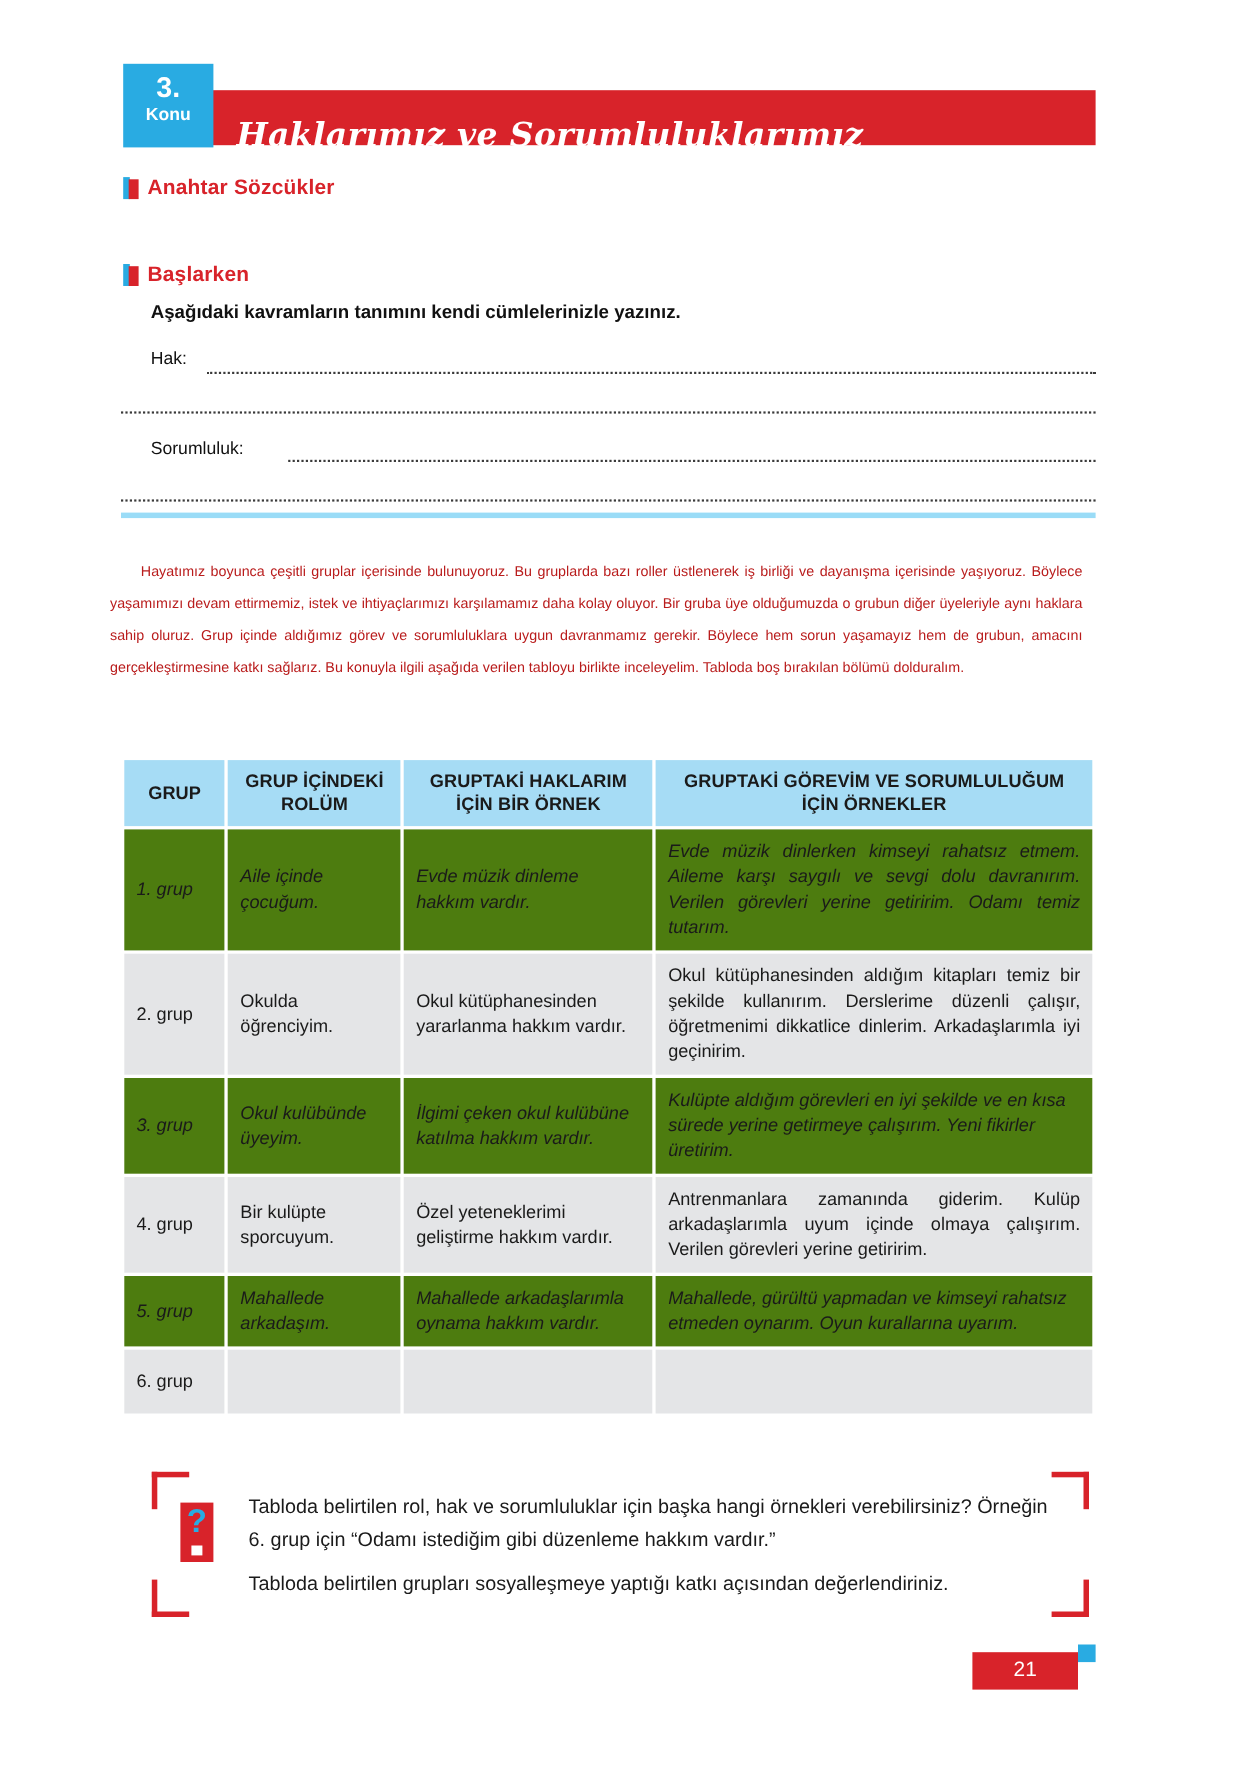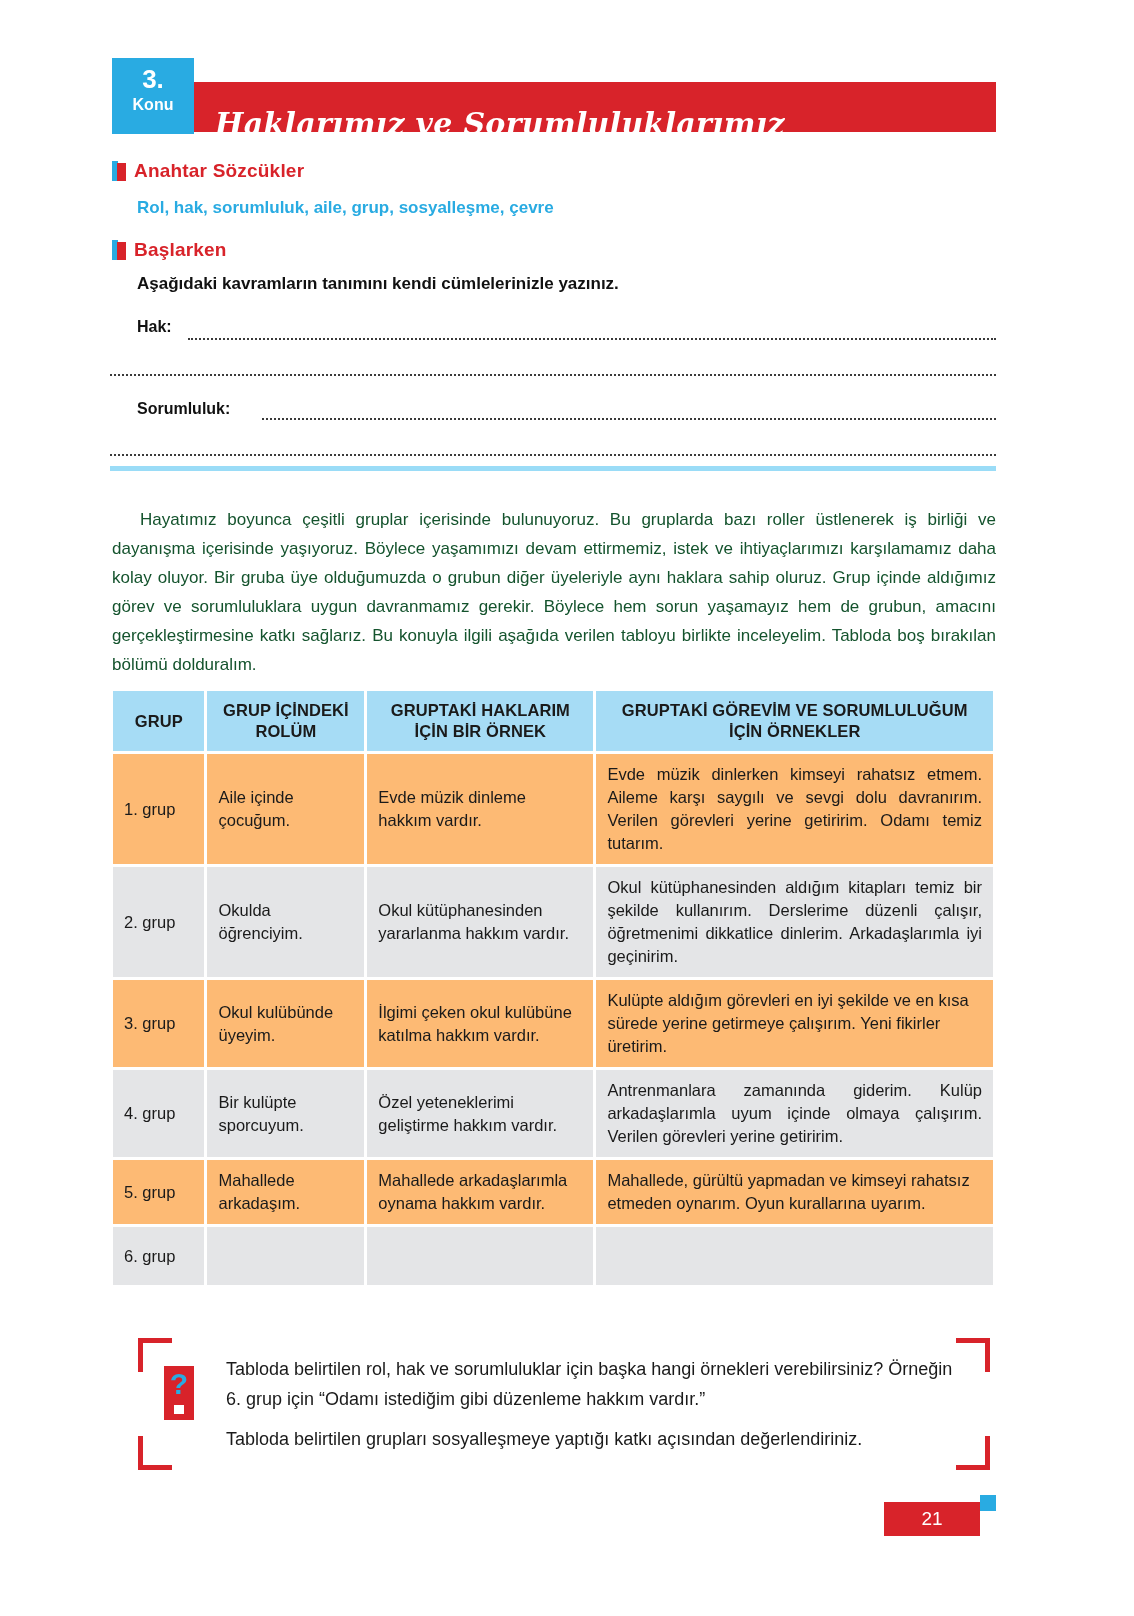--- a/index.html
+++ b/index.html
@@ -81,42 +81,42 @@
     font-family: "Liberation Sans", sans-serif;
   }
 
   .instruction {
     position: absolute; left: 137px; top: 274px;
     font-size: 17px; font-weight: bold; color: #111;
     font-family: "Liberation Sans", sans-serif;
   }
 
   .fill-label {
-    position: absolute; font-size: 16px; font-weight: bold; color: #111;
+    position: absolute; font-size: 16px; font-weight: normal; color: #111;
     font-family: "Liberation Sans", sans-serif;
     white-space: nowrap;
   }
   .dots {
     position: absolute;
     border-bottom: 2px dotted #3a3a3a;
     height: 1px;
   }
   .divider-blue {
     position: absolute; left: 110px; top: 466px; width: 886px; height: 5px;
     background: #9ADCF7;
   }
 
   
   .body-par {
     position: absolute;
-    left: 112px; top: 505px;
+    left: 100px; top: 505px;
     width: 884px;
-    font-size: 17px;
+    font-size: 13px;
     line-height: 29px;
-    color: #14532d;
+    color: #b91c1c;
     text-align: justify;
     font-family: "Liberation Sans", sans-serif;
   }
   .body-par .indent { display:inline-block; width: 28px; }
 
   
   .tbl {
     position: absolute;
     left: 110px; top: 688px;
     width: 886px;
@@ -135,21 +135,21 @@
   }
   .tbl th {
     background: #A6DCF5;
     text-align: center;
     font-weight: bold;
     font-size: 16.5px;
     line-height: 21px;
     letter-spacing: 0.1px;
     vertical-align: middle;
   }
-  .row-green td { background: #fdba74; }
+  .row-green td { background: #4d7c0f; font-style: italic; }
   .row-gray  td { background: #E4E5E7; }
   .c-grp  { width: 92px;  text-align: left; }
   .c-rol  { width: 158px; }
   .c-hak  { width: 228px; }
   .c-gor  { width: 402px; text-align: justify; }
   td.justify { text-align: justify; }
   .row-empty td { height: 58px; }
 
   
   .qbox {
@@ -216,21 +216,20 @@
   <div class="header-title">Haklarımız ve Sorumluluklarımız</div>
   <div class="konu-box">
     <div class="konu-num">3.</div>
     <div class="konu-label">Konu</div>
   </div>
 
   <div class="sec-head" style="top:158px;">
     <span class="sec-marker"></span>
     <span class="sec-title">Anahtar Sözcükler</span>
   </div>
-  <div class="keywords">Rol, hak, sorumluluk, aile, grup, sosyalleşme, çevre</div>
 
   <div class="sec-head" style="top:237px;">
     <span class="sec-marker"></span>
     <span class="sec-title">Başlarken</span>
   </div>
   <div class="instruction">Aşağıdaki kavramların tanımını kendi cümlelerinizle yazınız.</div>
 
   <div class="fill-label" style="left:137px; top:318px;">Hak:</div>
   <div class="dots" style="left:188px; top:338px; width:808px;"></div>
   <div class="dots" style="left:110px; top:374px; width:886px;"></div>

